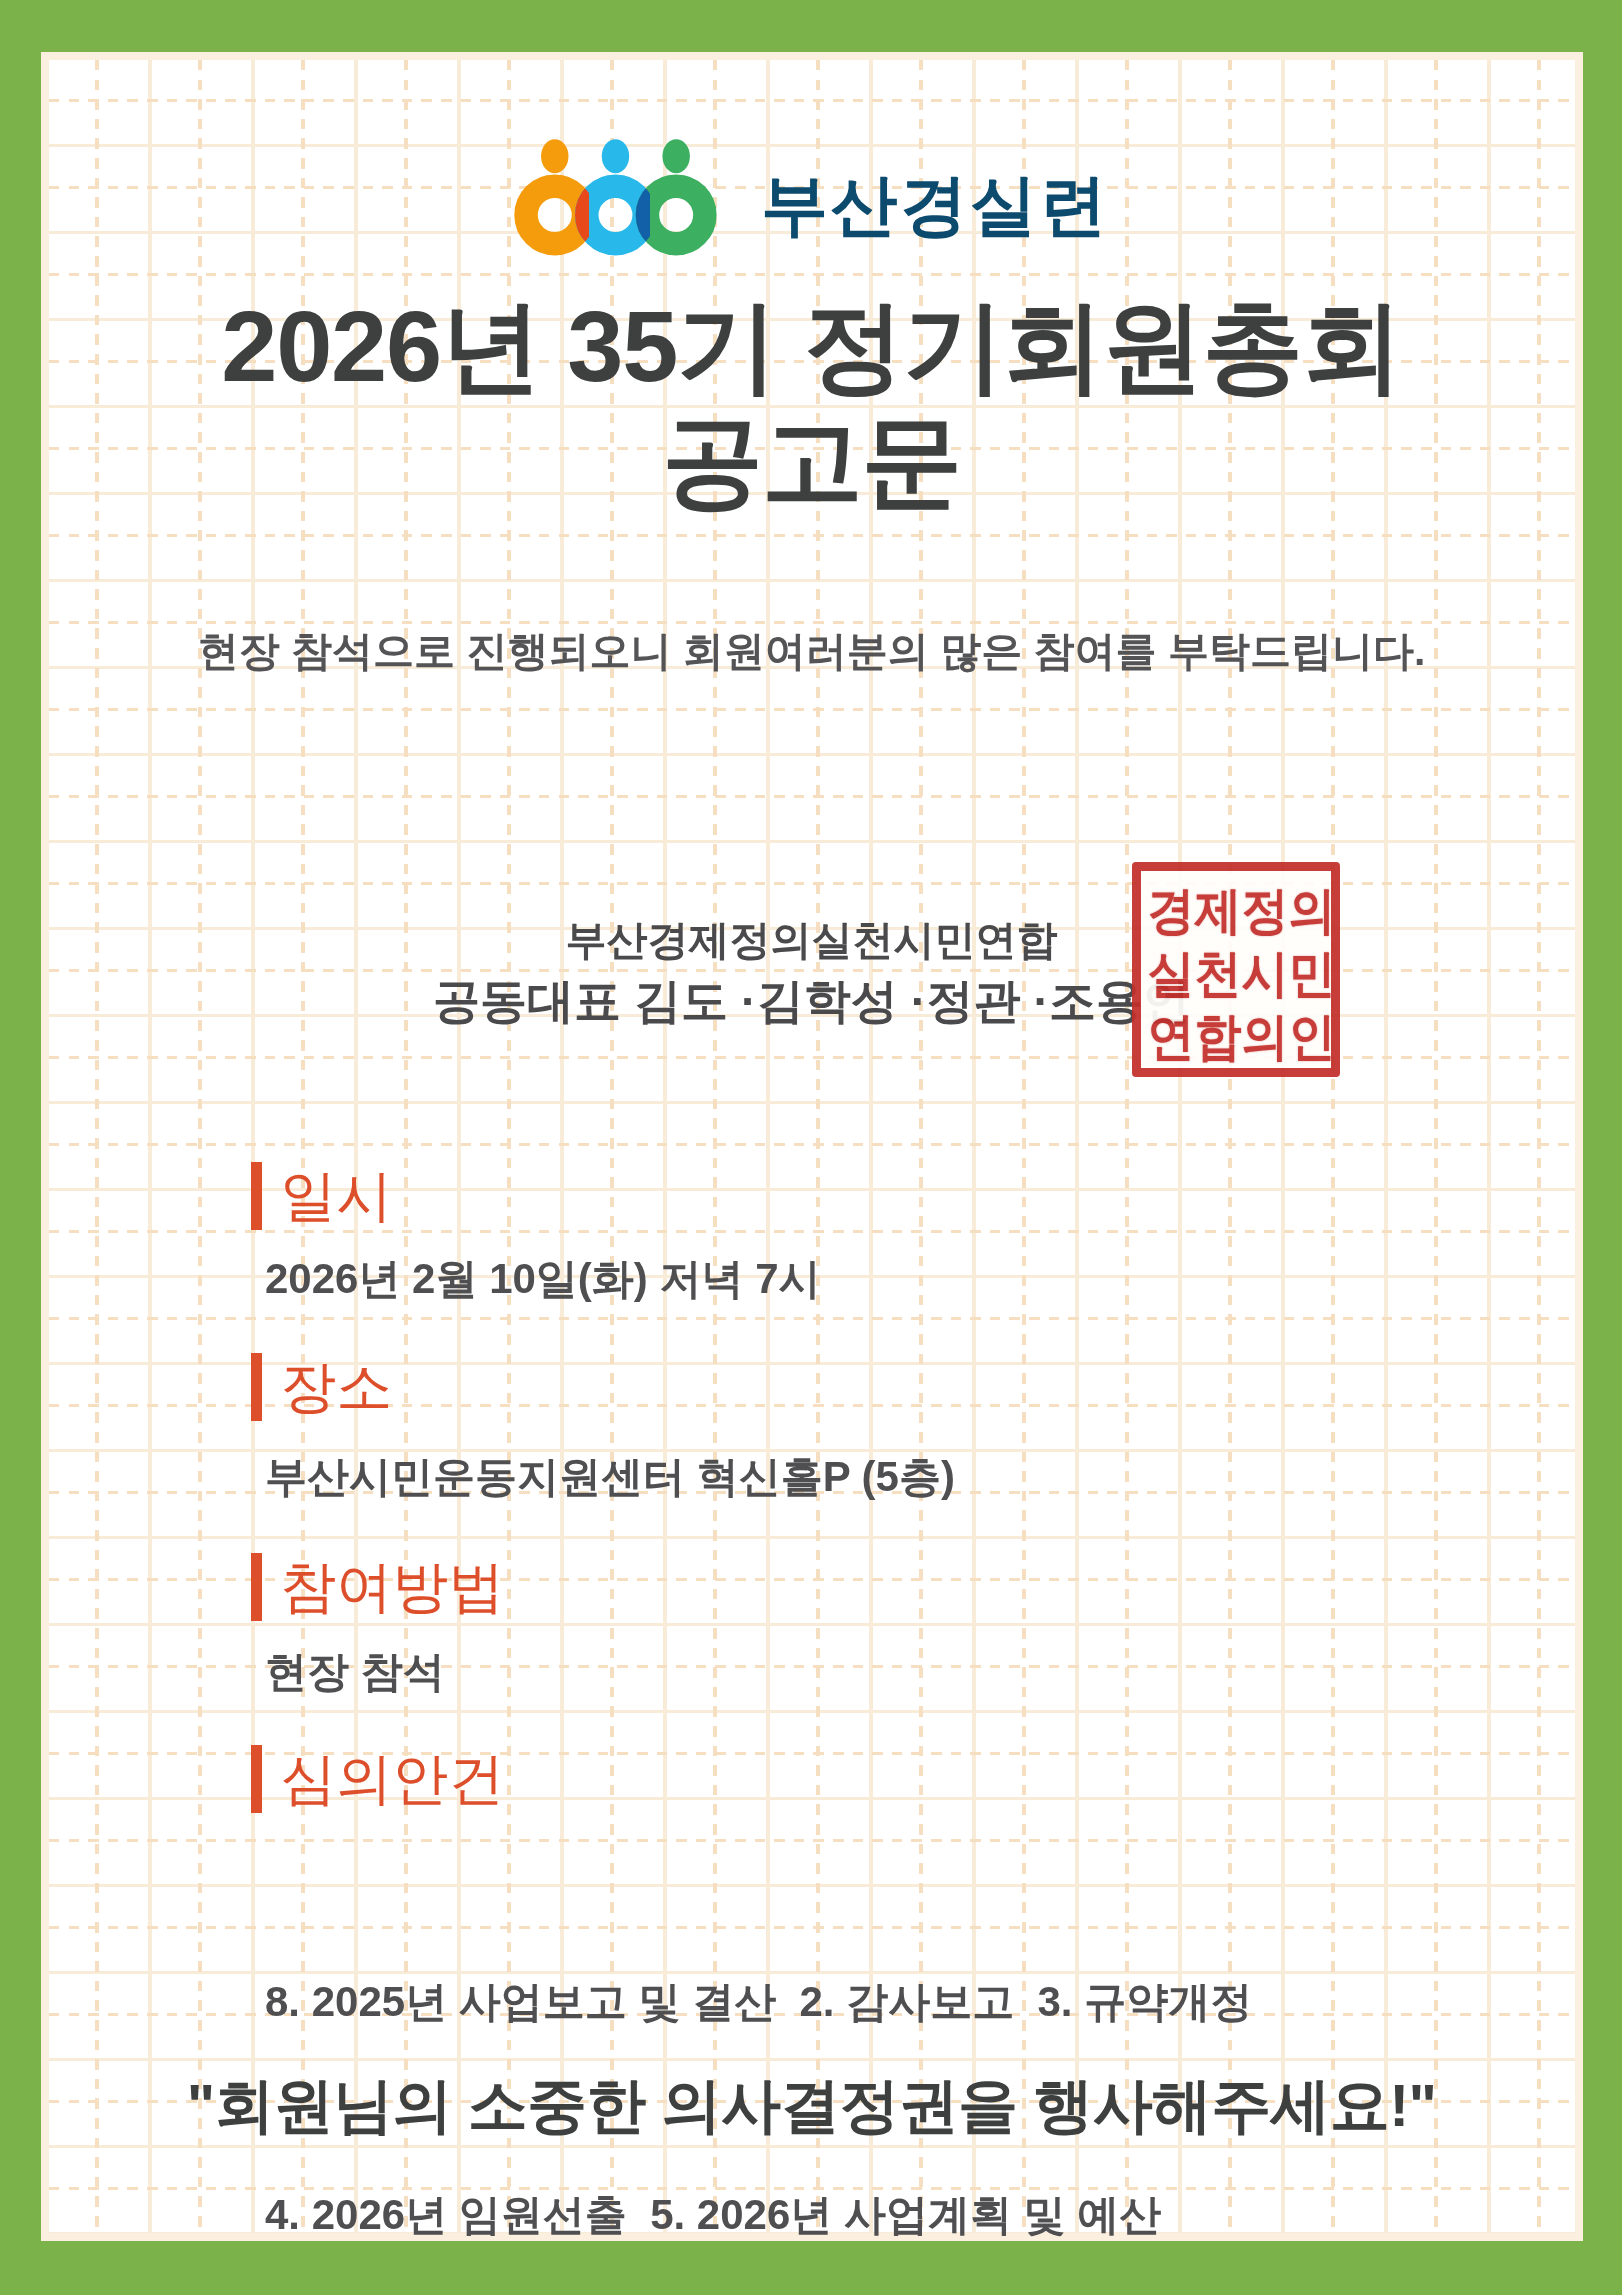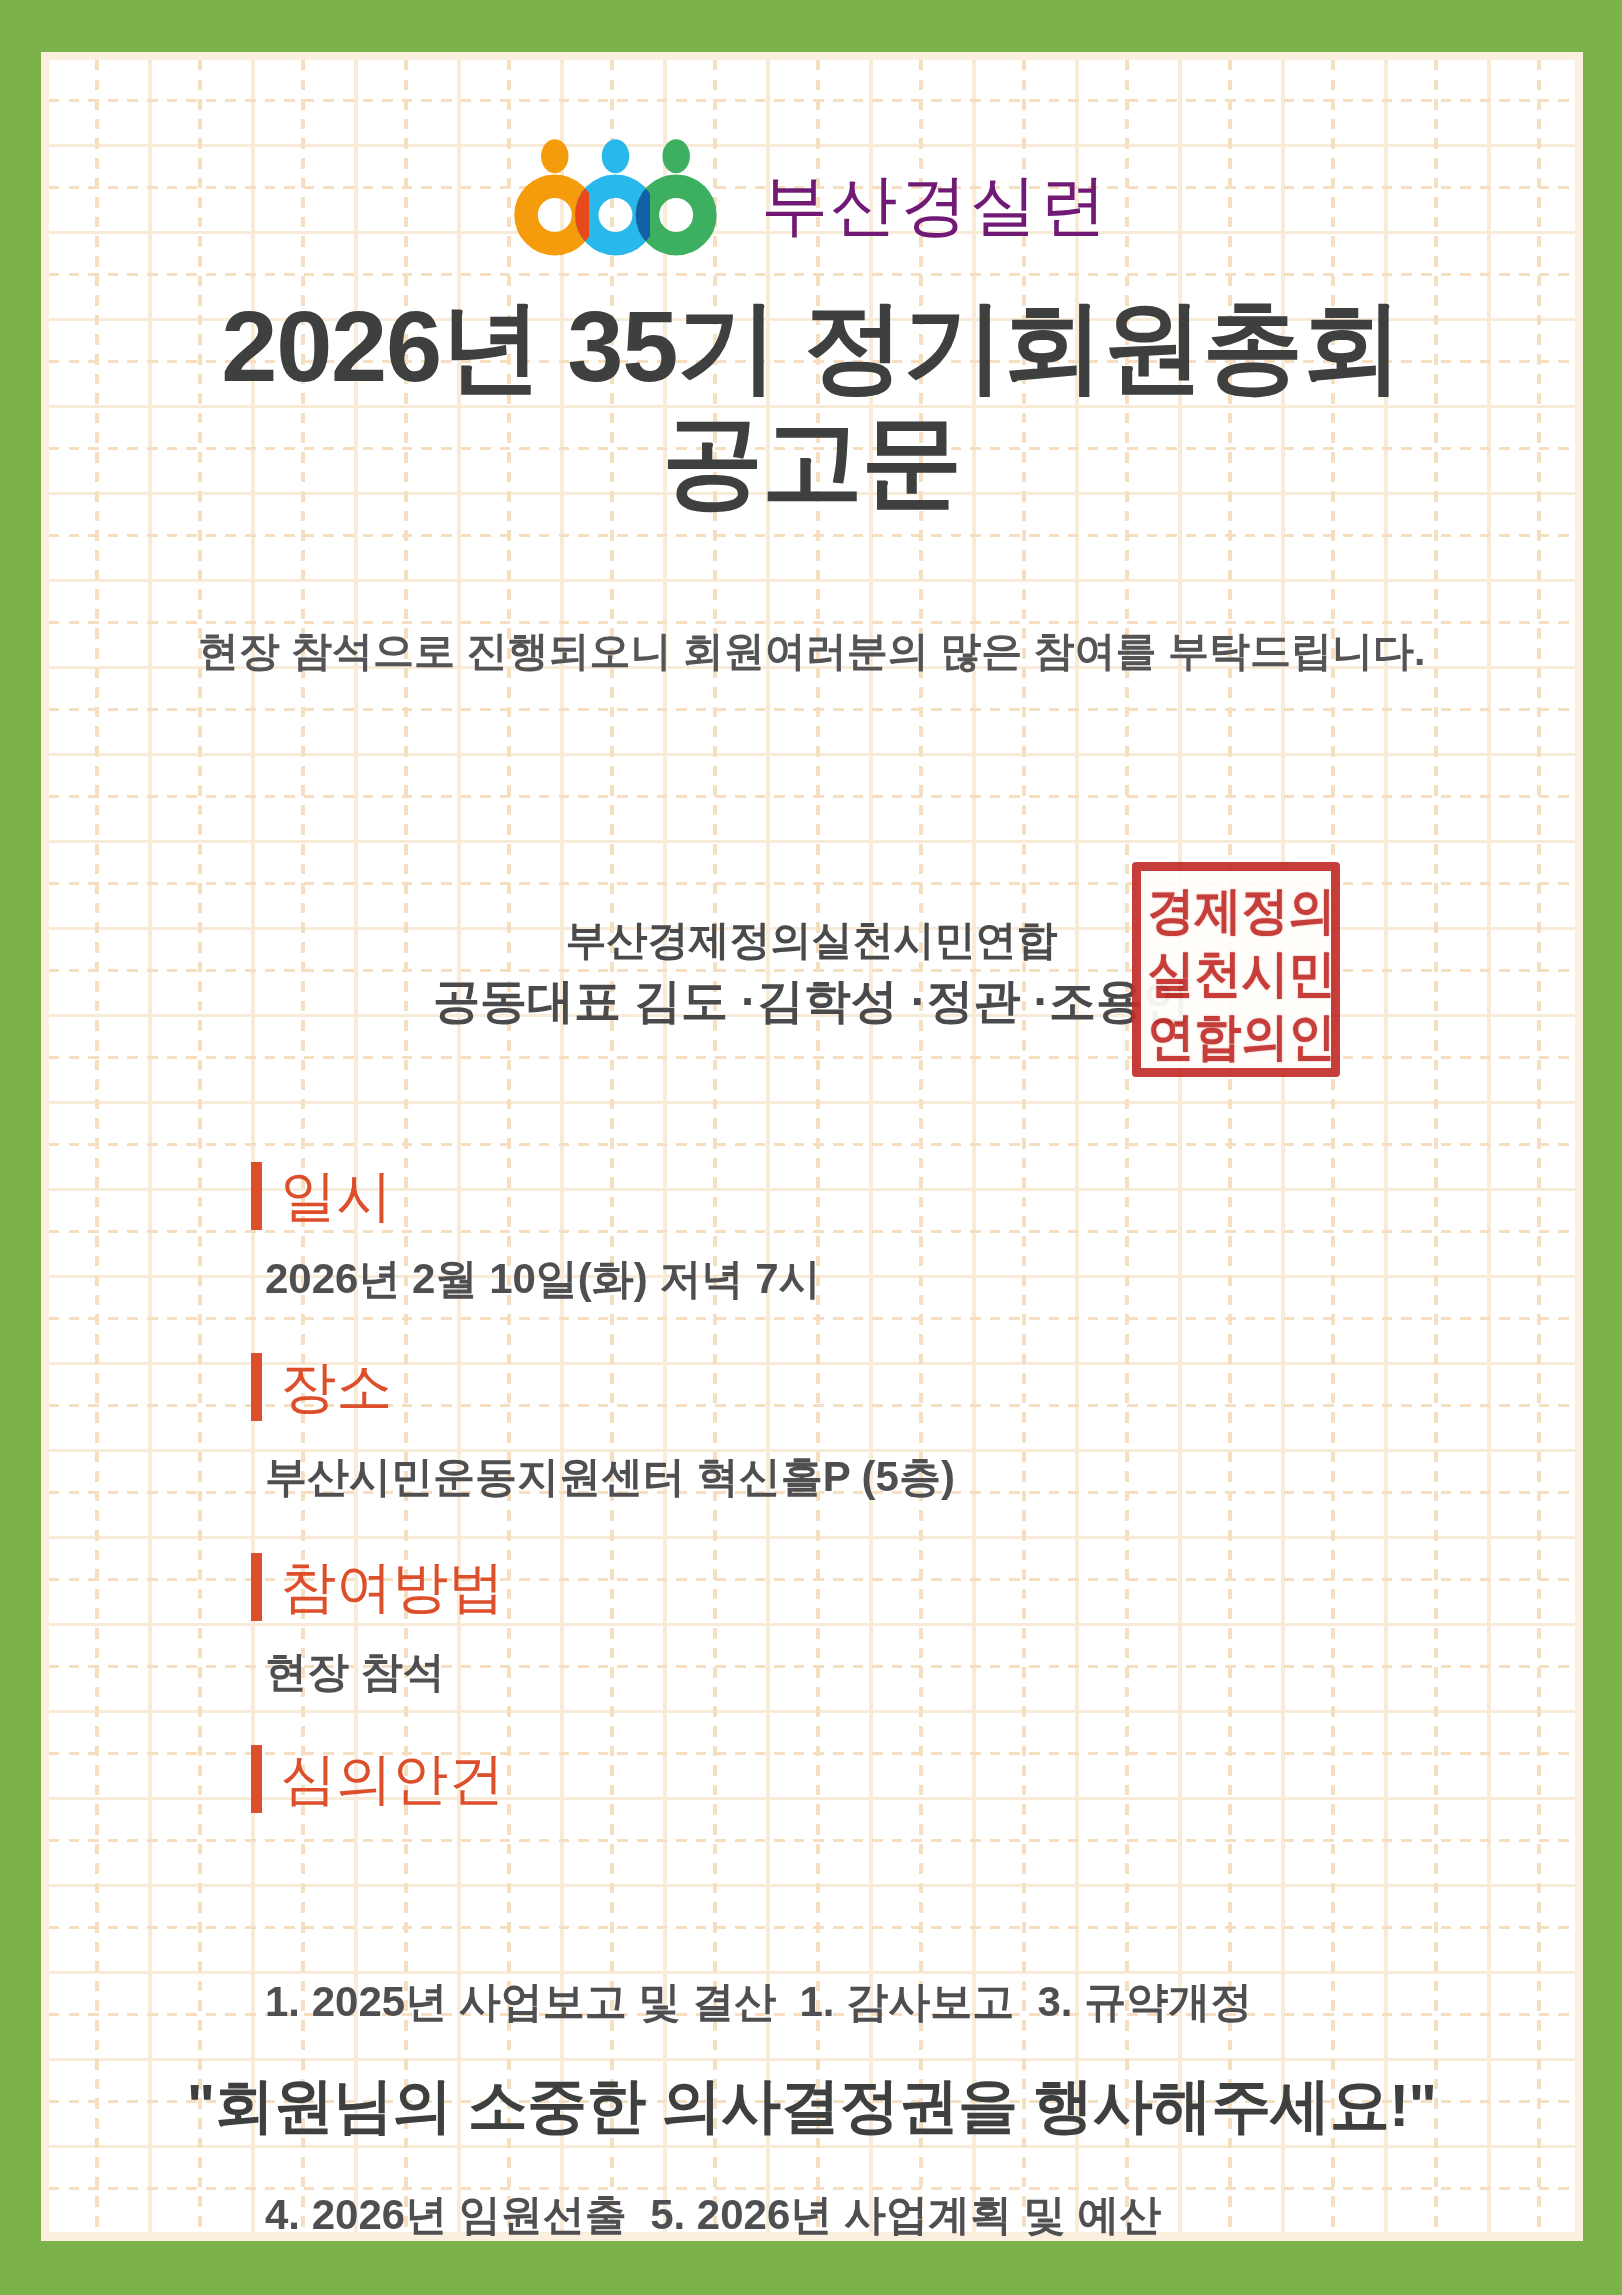--- a/index.html
+++ b/index.html
@@ -32,21 +32,21 @@
             mask:repeating-linear-gradient(180deg, transparent 0 39px, #000 39px 42px, transparent 42px 87px);
   }
   .abs{position:absolute;}
   .centered{left:0;right:0;text-align:center;}
 
   .logo-row{
     top:134px;left:0;right:0;height:124px;
     display:flex;justify-content:center;align-items:center;gap:31px;
   }
   .logo-text{
-    font-size:67px;font-weight:400;color:#701a75;letter-spacing:2.6px;
+    font-size:67px;font-weight:700;color:#0c4a6e;letter-spacing:2.6px;
     transform:translateY(9.2px);
   }
 
   .title{
     top:289px;font-size:101px;line-height:115px;font-weight:900;
     color:#3E4040;letter-spacing:-1.3px;
   }
 
   .intro{
     top:620px;font-size:41px;line-height:62px;font-weight:700;color:#545456;
@@ -159,19 +159,19 @@
   <span class="sec-bar"></span>
   <span>참여방법</span>
 </div>
 <div class="abs sec-content" style="top:1642px">현장 참석</div>
 
 <div class="abs sec-header" style="top:1743px">
   <span class="sec-bar"></span>
   <span>심의안건</span>
 </div>
 <div class="abs sec-content sec-list" style="top:1824px">
-  <div>1. 2025년 사업보고 및 결산  1. 감사보고  3. 규약개정</div>
+  <div>8. 2025년 사업보고 및 결산  2. 감사보고  3. 규약개정</div>
   <div>4. 2026년 임원선출  5. 2026년 사업계획 및 예산</div>
   
 </div>
 
 <div class="abs centered quote">"회원님의 소중한 의사결정권을 행사해주세요!"</div>
 
 
 </body></html>

